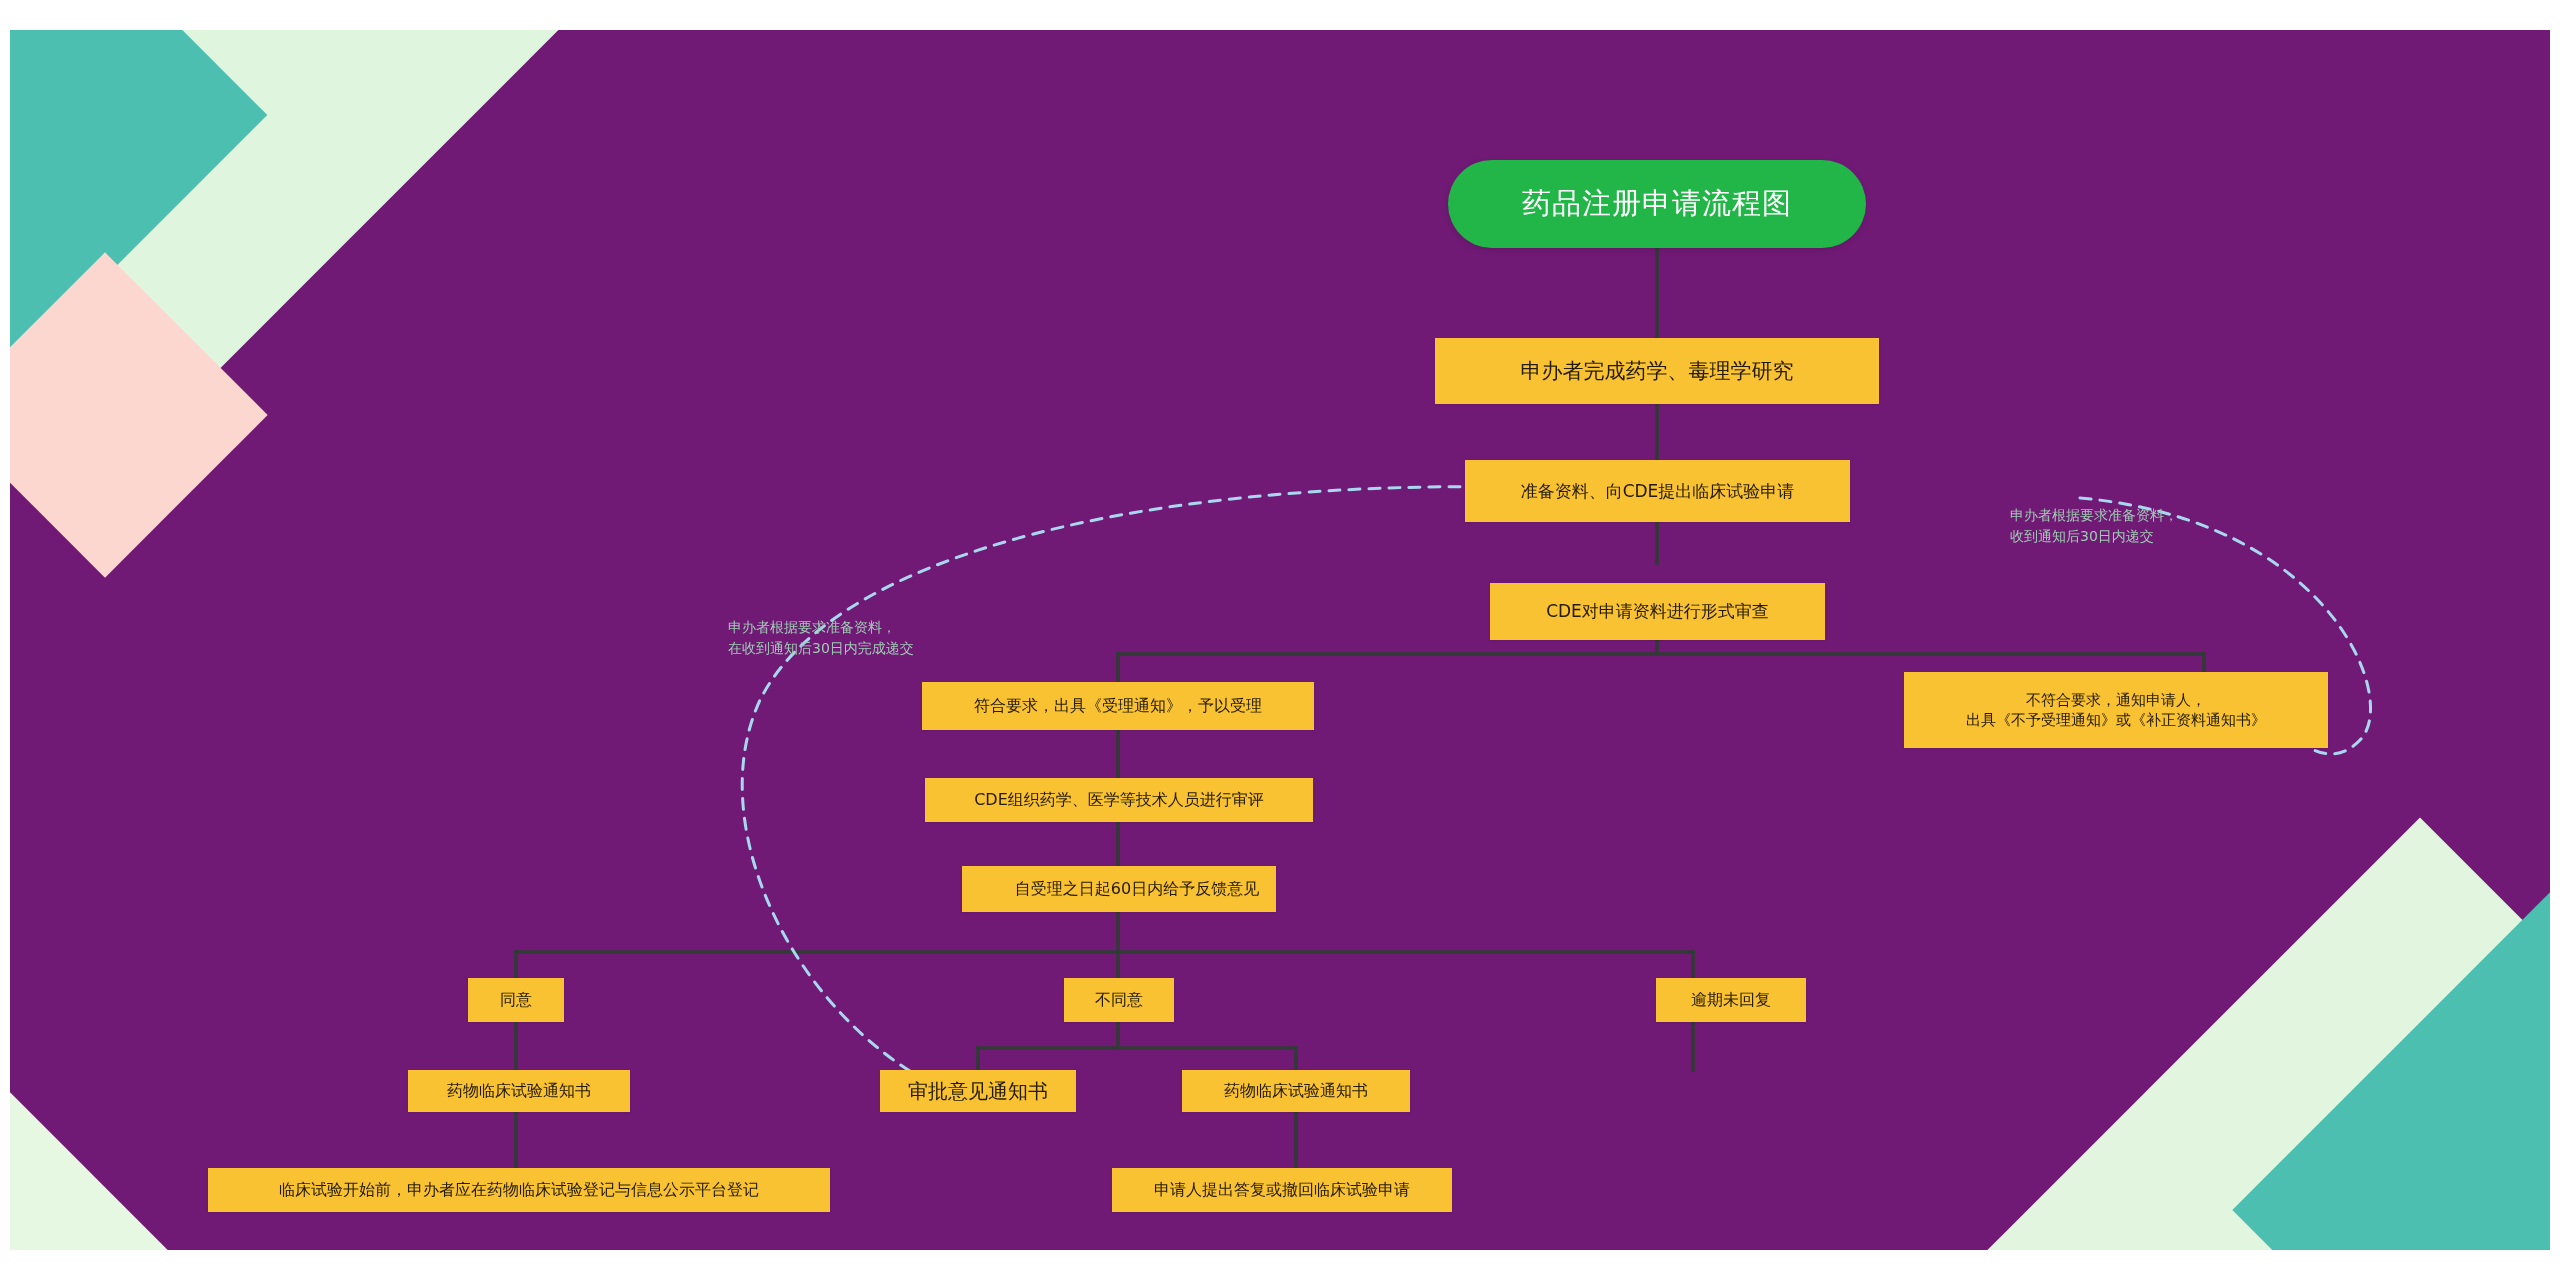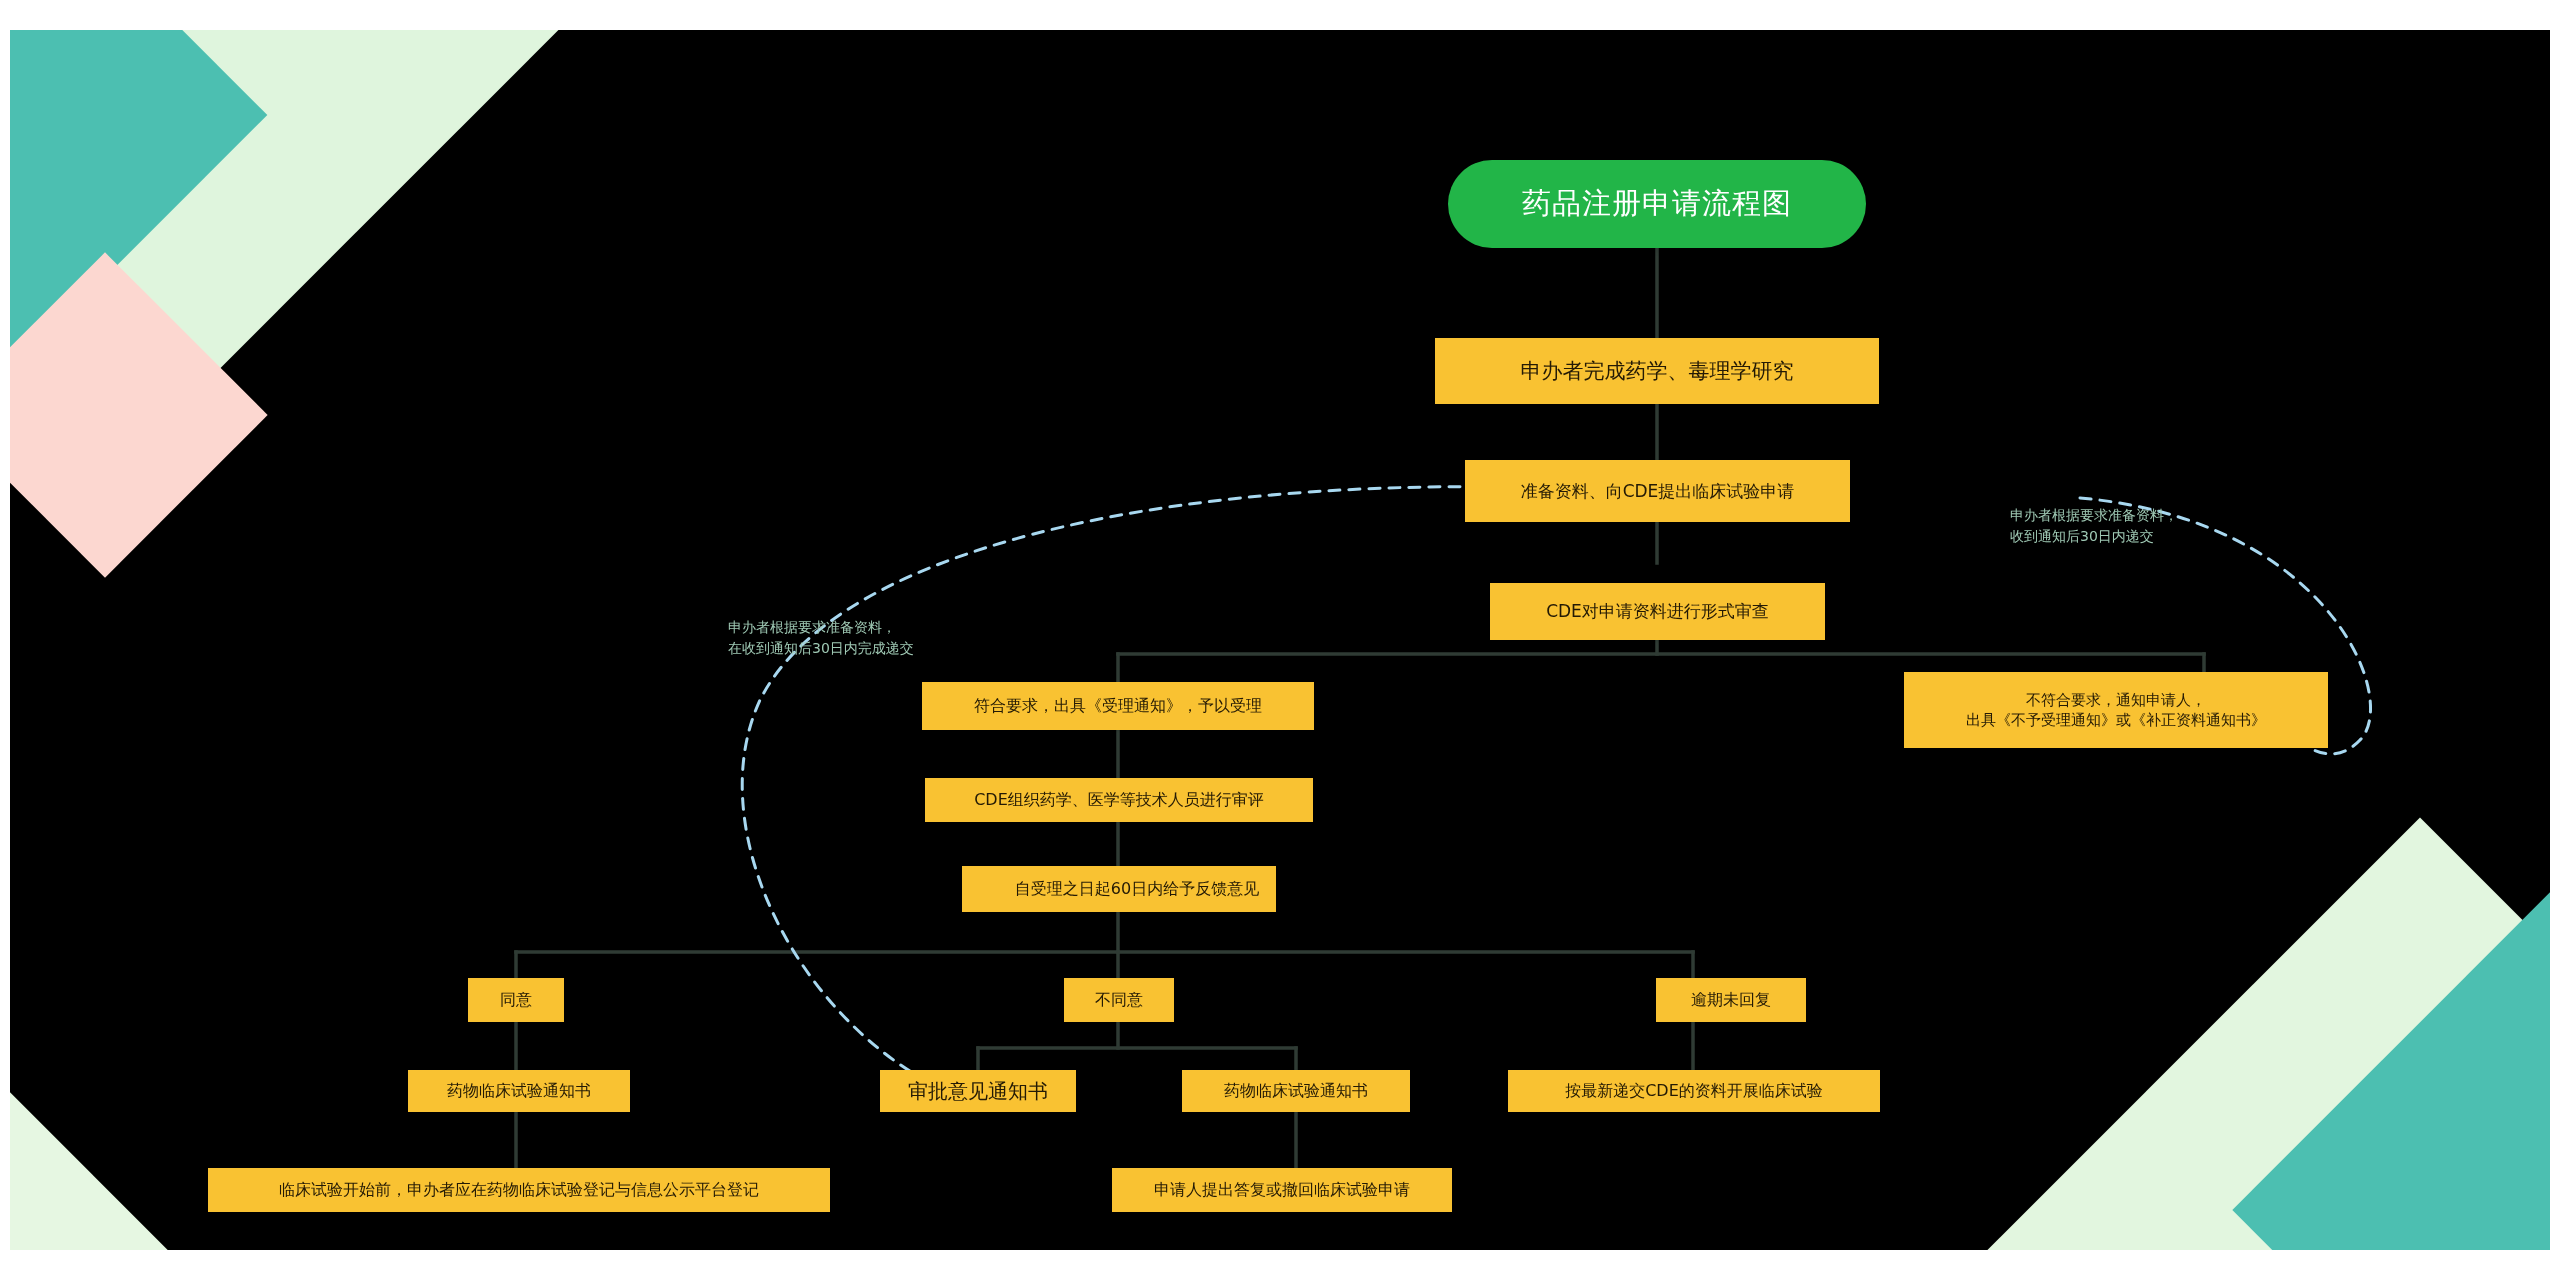--- a/index.html
+++ b/index.html
@@ -3,21 +3,21 @@
 <meta charset="utf-8">
 <style>
   * { margin:0; padding:0; box-sizing:border-box; }
   html,body { width:2560px; height:1280px; overflow:hidden; }
   body {
     font-family:"DejaVu Sans","Liberation Sans",sans-serif;
     background:#ffffff;
   }
   #stage {
     position:relative; width:2560px; height:1280px;
-    background:#000000;
+    background:#701a75;
     overflow:hidden;
     text-decoration:underline;
   }
   
   .frame-top, .frame-bottom, .frame-left, .frame-right {
     position:absolute; background:#ffffff; z-index:40;
   }
   .frame-top    { left:0; top:0; width:2560px; height:30px; }
   .frame-bottom { left:0; bottom:0; width:2560px; height:30px; }
   .frame-left   { left:0; top:0; width:10px; height:1280px; }
@@ -147,21 +147,20 @@
   <div class="node" style="left:1064px; top:978px; width:110px; height:44px; font-size:16px;">不同意</div>
 
   <div class="node" style="left:1656px; top:978px; width:150px; height:44px; font-size:16px;">逾期未回复</div>
 
   <div class="node" style="left:408px; top:1070px; width:222px; height:42px; font-size:16px;">药物临床试验通知书</div>
 
   <div class="node" style="left:880px; top:1070px; width:196px; height:42px; font-size:20px;">审批意见通知书</div>
 
   <div class="node" style="left:1182px; top:1070px; width:228px; height:42px; font-size:16px;">药物临床试验通知书</div>
 
-  <div class="node" style="left:1508px; top:1070px; width:372px; height:42px; font-size:16px;">按最新递交CDE的资料开展临床试验</div>
 
   <div class="node" style="left:208px; top:1168px; width:622px; height:44px; font-size:16px;">临床试验开始前，申办者应在药物临床试验登记与信息公示平台登记</div>
 
   <div class="node" style="left:1112px; top:1168px; width:340px; height:44px; font-size:16px;">申请人提出答复或撤回临床试验申请</div>
 
   <div class="annot" style="left:728px; top:576px; width:330px; text-align:left;">申办者根据要求准备资料，
 在收到通知后30日内完成递交</div>
 
   <div class="annot" style="left:2010px; top:464px; width:320px; text-align:left;">申办者根据要求准备资料，
 收到通知后30日内递交</div>

